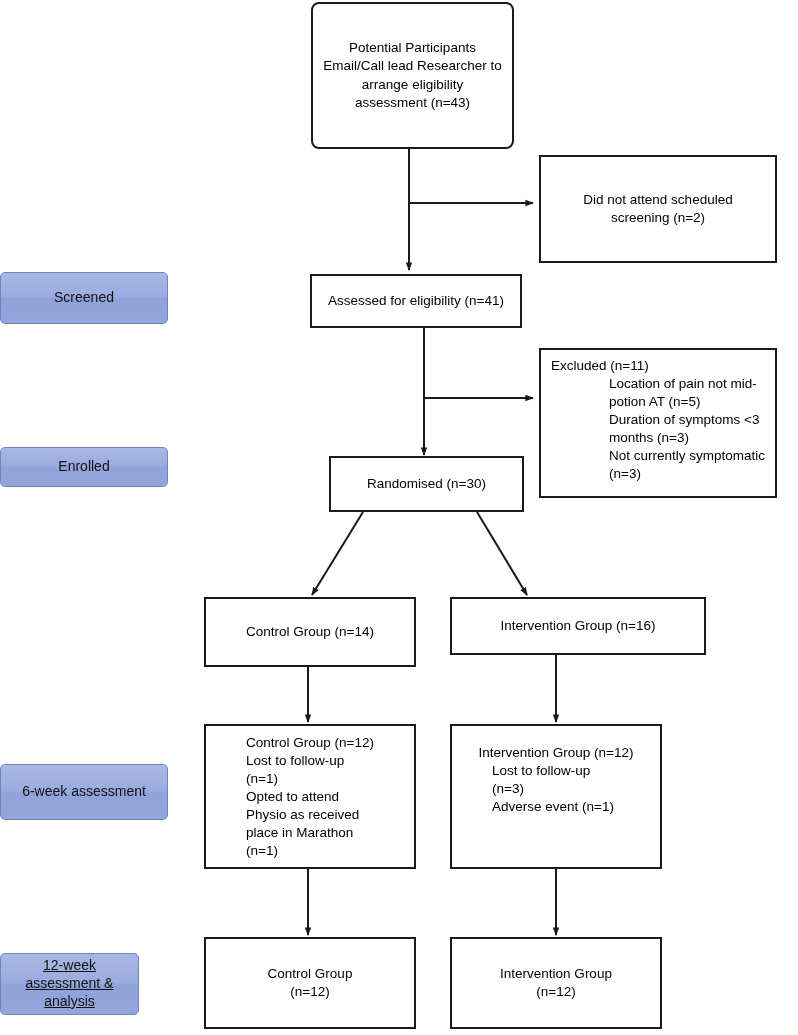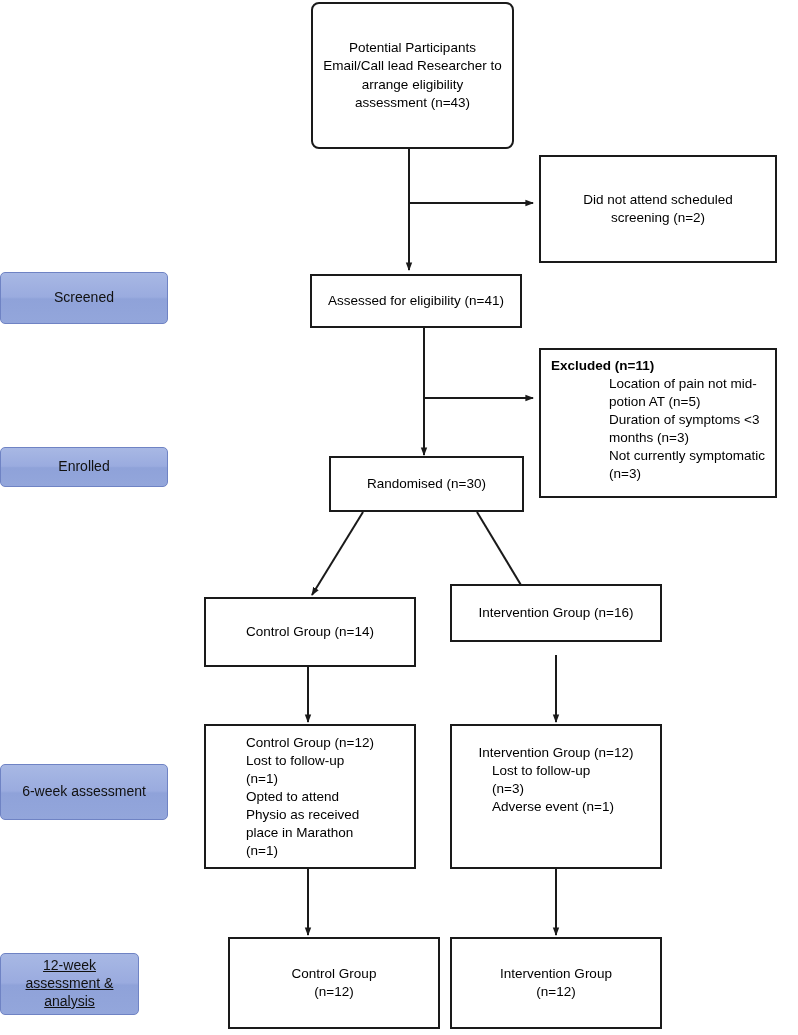--- a/index.html
+++ b/index.html
@@ -68,21 +68,20 @@
     white-space: pre-line;
   }
   .indent-block {
     padding-left: 68px;
   }
   .indent-block-sm {
     padding-left: 40px;
   }
   .pad-l {
     padding-left: 10px;
-    font-weight: bold;
   }
 
   
   #connectors {
     position: absolute;
     left: 0;
     top: 0;
     width: 798px;
     height: 1035px;
     pointer-events: none;
@@ -155,42 +154,42 @@
   </div>
 
   <div class="flow-box" style="left:317px; top:456px; width:195px; height:56px;margin-left:12px;">
     <div class="txt-center">Randomised (n=30)</div>
   </div>
 
   <div class="flow-box" style="left:204px; top:597px; width:212px; height:70px;">
     <div class="txt-center">Control Group (n=14)</div>
   </div>
 
-  <div class="flow-box" style="left:450px; top:584px; width:212px; height:58px;">
+  <div class="flow-box" style="left:450px; top:597px; width:256px; height:58px;">
     <div class="txt-center">Intervention Group (n=16)</div>
   </div>
 
   <div class="flow-box" style="left:204px; top:724px; width:212px; height:145px; justify-content:flex-start; padding-top:8px;">
     <div class="hdr-center">Control Group (n=12)</div>
     <div class="txt-left indent-block-sm">Lost to follow-up
 (n=1)
 Opted to attend
 Physio as received
 place in Marathon
 (n=1)</div>
   </div>
 
   <div class="flow-box" style="left:450px; top:724px; width:212px; height:145px; justify-content:flex-start; padding-top:18px;">
     <div class="hdr-center">Intervention Group (n=12)</div>
     <div class="txt-left indent-block-sm">Lost to follow-up
 (n=3)
 Adverse event (n=1)</div>
   </div>
 
-  <div class="flow-box" style="left:204px; top:937px; width:212px; height:92px;margin-left:24px;">
+  <div class="flow-box" style="left:204px; top:937px; width:212px; height:92px;">
     <div class="txt-center">Control Group
 (n=12)</div>
   </div>
 
   <div class="flow-box" style="left:450px; top:937px; width:212px; height:92px;">
     <div class="txt-center">Intervention Group
 (n=12)</div>
   </div>
 
 </div>

